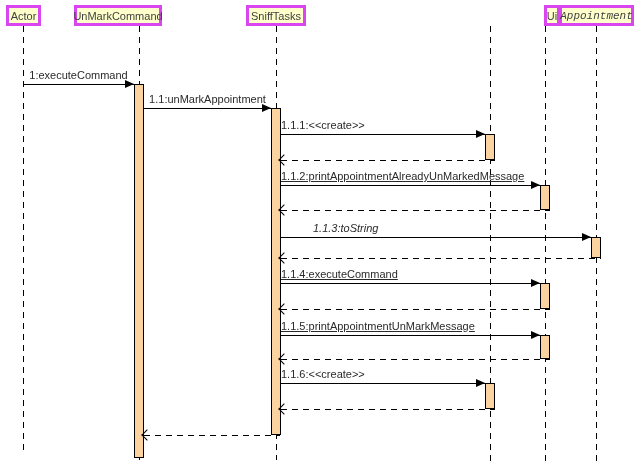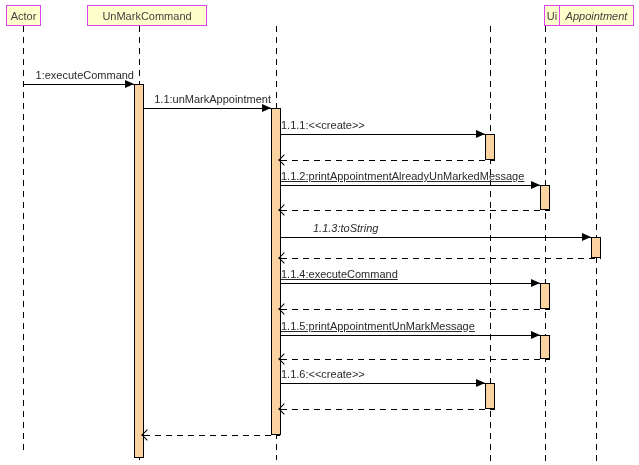--- a/index.html
+++ b/index.html
@@ -4,46 +4,46 @@
 <style>
   html,body { margin:0; padding:0; background:#ffffff; }
   .diagram {
     position:relative; width:639px; height:465px; background:var(--bg,#ffffff);
     font-family:"Liberation Sans","DejaVu Sans",sans-serif;
     overflow:hidden;
   }
   
   .head {
     position:absolute; top:5px; height:21px; box-sizing:border-box;
-    background:var(--head-fill,#ffffcc); border:1px solid #d946ef;
+    background:var(--head-fill,#ffffcc); border:3px solid #d946ef;
     display:flex; align-items:center; justify-content:center;
     font-size:11px; color:#3f3f3f; white-space:nowrap;
   }
-  .head.i { font-style:italic; }
+  .head.i { font-style:italic;font-family:Liberation Mono, monospace; }
   
   .life {
     position:absolute; width:1px;
     background:repeating-linear-gradient(to bottom,#000 0 6px,transparent 6px 11px);
   }
   
   .act {
     position:absolute; width:10px; box-sizing:border-box;
     background:var(--act-fill,#fbd3a0); border:1px solid #000;
   }
   
   .msg { position:absolute; height:0; }
   .msg .line { position:absolute; left:0; right:0; top:0; height:1px; background:#000; }
   .msg.return .line {
     background:repeating-linear-gradient(to right,#000 0 6px,transparent 6px 11px);
   }
   .msg .lbl {
     position:absolute; top:-16px; left:0; right:4px; height:14px; line-height:14px;
     text-align:left; font-size:11px; color:#2a2a2a; white-space:nowrap;
   }
-  .msg .lbl.center { text-align:right; right:0; }
+  .msg .lbl.center { text-align:center; right:0; }
   .msg .lbl.u { text-decoration:underline; }
   .msg .lbl.i { font-style:italic;padding-left:32px; }
   .head-solid {
     position:absolute; right:0; top:-4px; width:0; height:0;
     border-top:4px solid transparent; border-bottom:4px solid transparent;
     border-left:9px solid #000;
   }
   .chev-left {
     position:absolute; left:-1px; top:-4px; width:7px; height:7px;
     border-style:solid; border-color:#000; border-width:0 1px 1px 0;
@@ -56,21 +56,22 @@
 <div class="diagram">
 
   <div class="life" style="left:23px;  top:26px; height:429px"></div>
   <div class="life" style="left:139px; top:26px; height:434px"></div>
   <div class="life" style="left:276px; top:26px; height:434px"></div>
   <div class="life" style="left:490px; top:26px; height:436px"></div>
   <div class="life" style="left:545px; top:26px; height:436px"></div>
   <div class="life" style="left:596px; top:26px; height:436px"></div>
 
   <div class="head" style="left:6px;   width:35px">Actor</div>
-  <div class="head" style="left:87px;  width:120px">UnMarkCommand</div>
+  <div class="head" style="left:74px;  width:88px">UnMarkCommand</div>
+  <div class="head" style="left:246px; width:60px">SniffTasks</div>
   <div class="head" style="left:544px; width:16px">Ui</div>
   <div class="head i" style="left:559px; width:75px">Appointment</div>
 
   <div class="act" style="left:134px; top:84px;  height:374px"></div>
   <div class="act" style="left:271px; top:108px; height:327px"></div>
   <div class="act" style="left:485px; top:134px; height:26px"></div>
   <div class="act" style="left:540px; top:185px; height:25px"></div>
   <div class="act" style="left:591px; top:237px; height:21px"></div>
   <div class="act" style="left:540px; top:283px; height:26px"></div>
   <div class="act" style="left:540px; top:335px; height:24px"></div>

